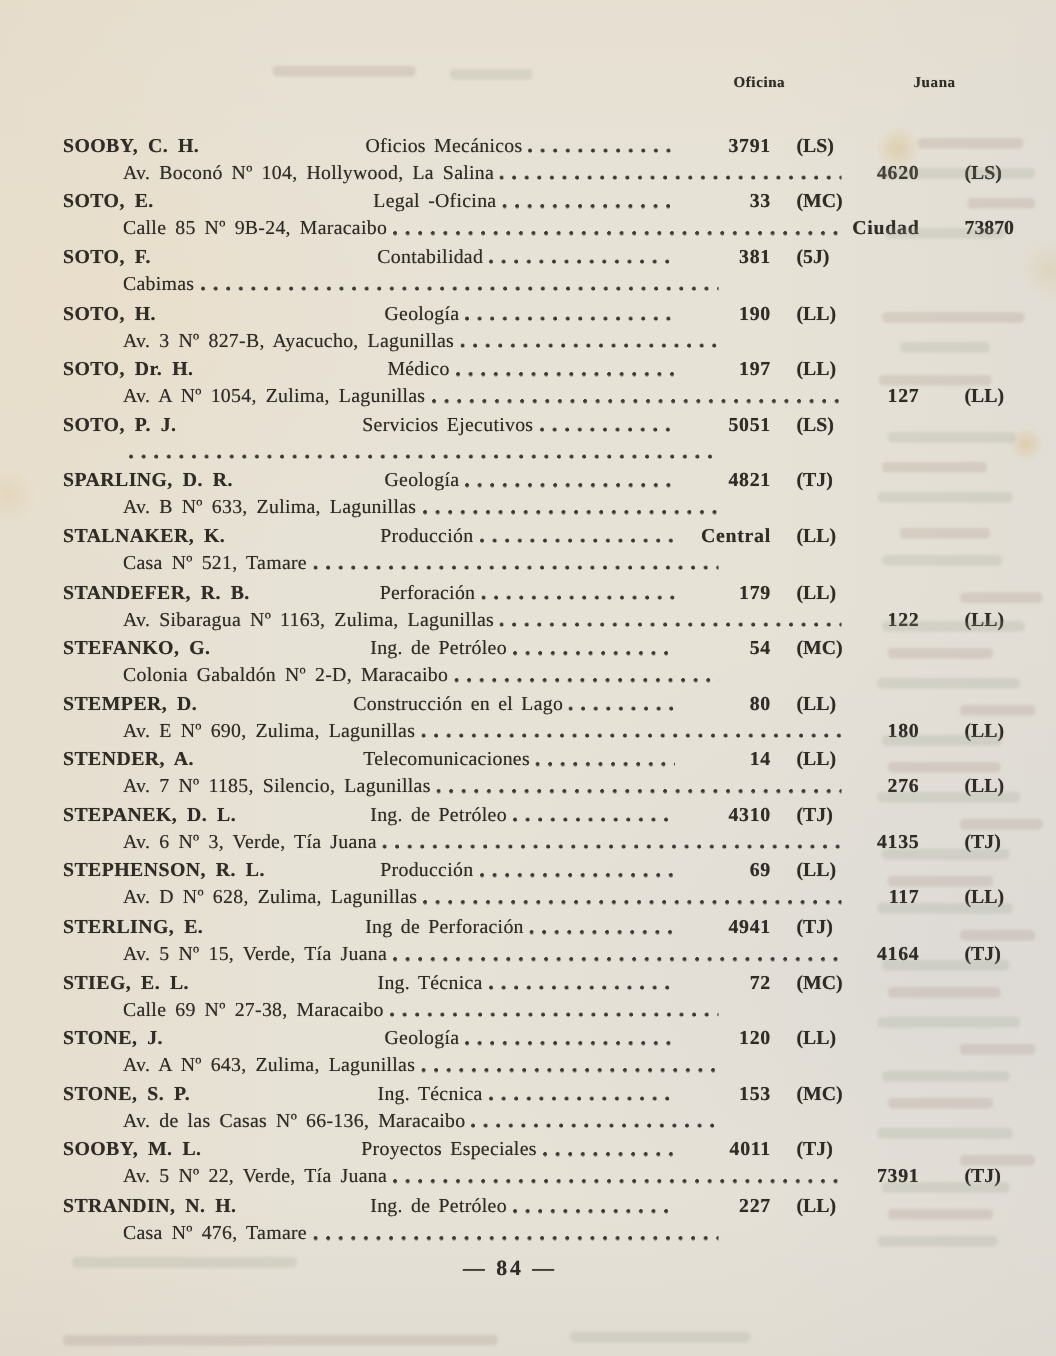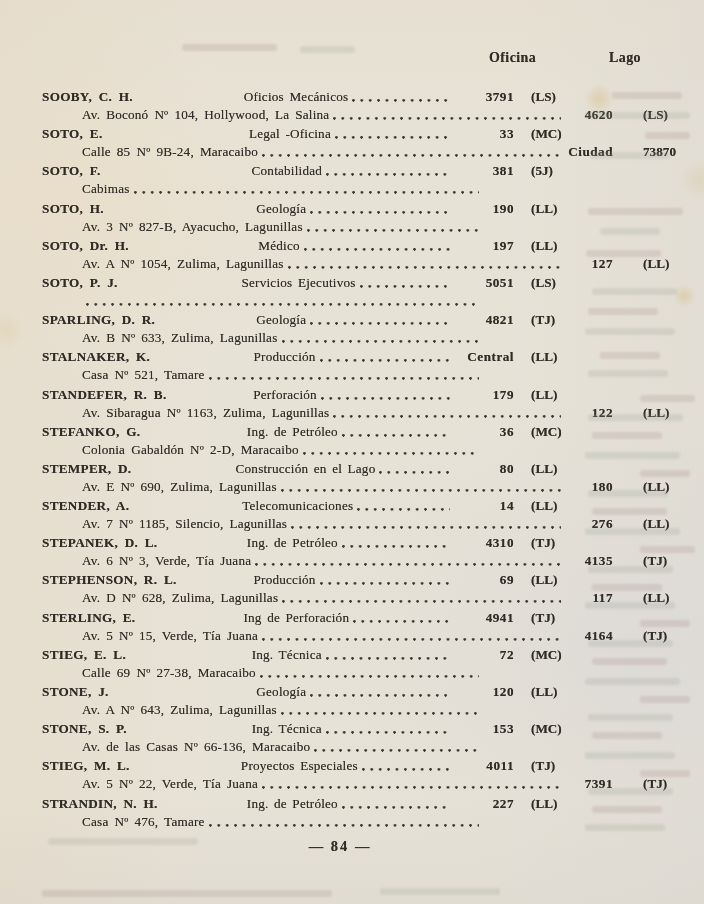--- a/index.html
+++ b/index.html
@@ -22,21 +22,21 @@
       radial-gradient(ellipse 420px 340px at 88% 72%, rgba(212,212,216,0.40), transparent 75%),
       linear-gradient(to right, rgba(226,206,176,0.20), transparent 28%, transparent 72%, rgba(214,211,209,0.30)),
       linear-gradient(to bottom, rgba(230,216,194,0.25), transparent 12%, transparent 88%, rgba(210,206,200,0.30));
     font-family: "Liberation Serif", "DejaVu Serif", serif;
     text-shadow: 0 0 0.5px rgba(47,43,37,0.55);
   }
 
   .hdr {
     position: absolute;
     top: 50px;
-    font-size: 14px;
+    font-size: 10px;
     font-weight: bold;
     letter-spacing: 0.4px;
   }
   .hdr-oficina { left: 489px; }
   .hdr-casa    { left: 609px; }
 
   .entries {
     position: absolute;
     top: 88px;
     left: 42px;
@@ -105,21 +105,21 @@
   }
   .ghost.g1 { background: rgba(170,148,138,0.26); }
   .ghost.g2 { background: rgba(150,158,140,0.22); }
 </style>
 </head>
 <body>
 
 <div class="page">
 
   <span class="hdr hdr-oficina">Oficina</span>
-  <span class="hdr hdr-casa">Lago</span>
+  <span class="hdr hdr-casa">Juana</span>
 
   <div class="entries">
   <div class="entry">
     <div class="l l1">
       <span class="name">SOOBY, C. H.</span>
       <span class="sp1"></span>
       <span class="occ">Oficios Mecánicos</span>
       <span class="dots"></span>
       <span class="onum">3791</span>
       <span class="ocode">(LS)</span>
@@ -284,21 +284,21 @@
       <span class="hcode">(LL)</span>
     </div>
   </div>
 
   <div class="entry">
     <div class="l l1">
       <span class="name">STEFANKO, G.</span>
       <span class="sp1"></span>
       <span class="occ">Ing. de Petróleo</span>
       <span class="dots"></span>
-      <span class="onum">36</span>
+      <span class="onum">54</span>
       <span class="ocode">(MC)</span>
       <span class="casa-spacer"></span>
     </div>
     <div class="l l2 no-home">
       <span class="indent"></span>
       <span class="addr">Colonia Gabaldón Nº 2-D, Maracaibo</span>
       <span class="dots"></span>
       <span class="hnum"></span>
       <span class="hcode"></span>
     </div>
@@ -451,21 +451,21 @@
       <span class="indent"></span>
       <span class="addr">Av. de las Casas Nº 66-136, Maracaibo</span>
       <span class="dots"></span>
       <span class="hnum"></span>
       <span class="hcode"></span>
     </div>
   </div>
 
   <div class="entry">
     <div class="l l1">
-      <span class="name">STIEG, M. L.</span>
+      <span class="name">SOOBY, M. L.</span>
       <span class="sp1"></span>
       <span class="occ">Proyectos Especiales</span>
       <span class="dots"></span>
       <span class="onum">4011</span>
       <span class="ocode">(TJ)</span>
       <span class="casa-spacer"></span>
     </div>
     <div class="l l2">
       <span class="indent"></span>
       <span class="addr">Av. 5 Nº 22, Verde, Tía Juana</span>

